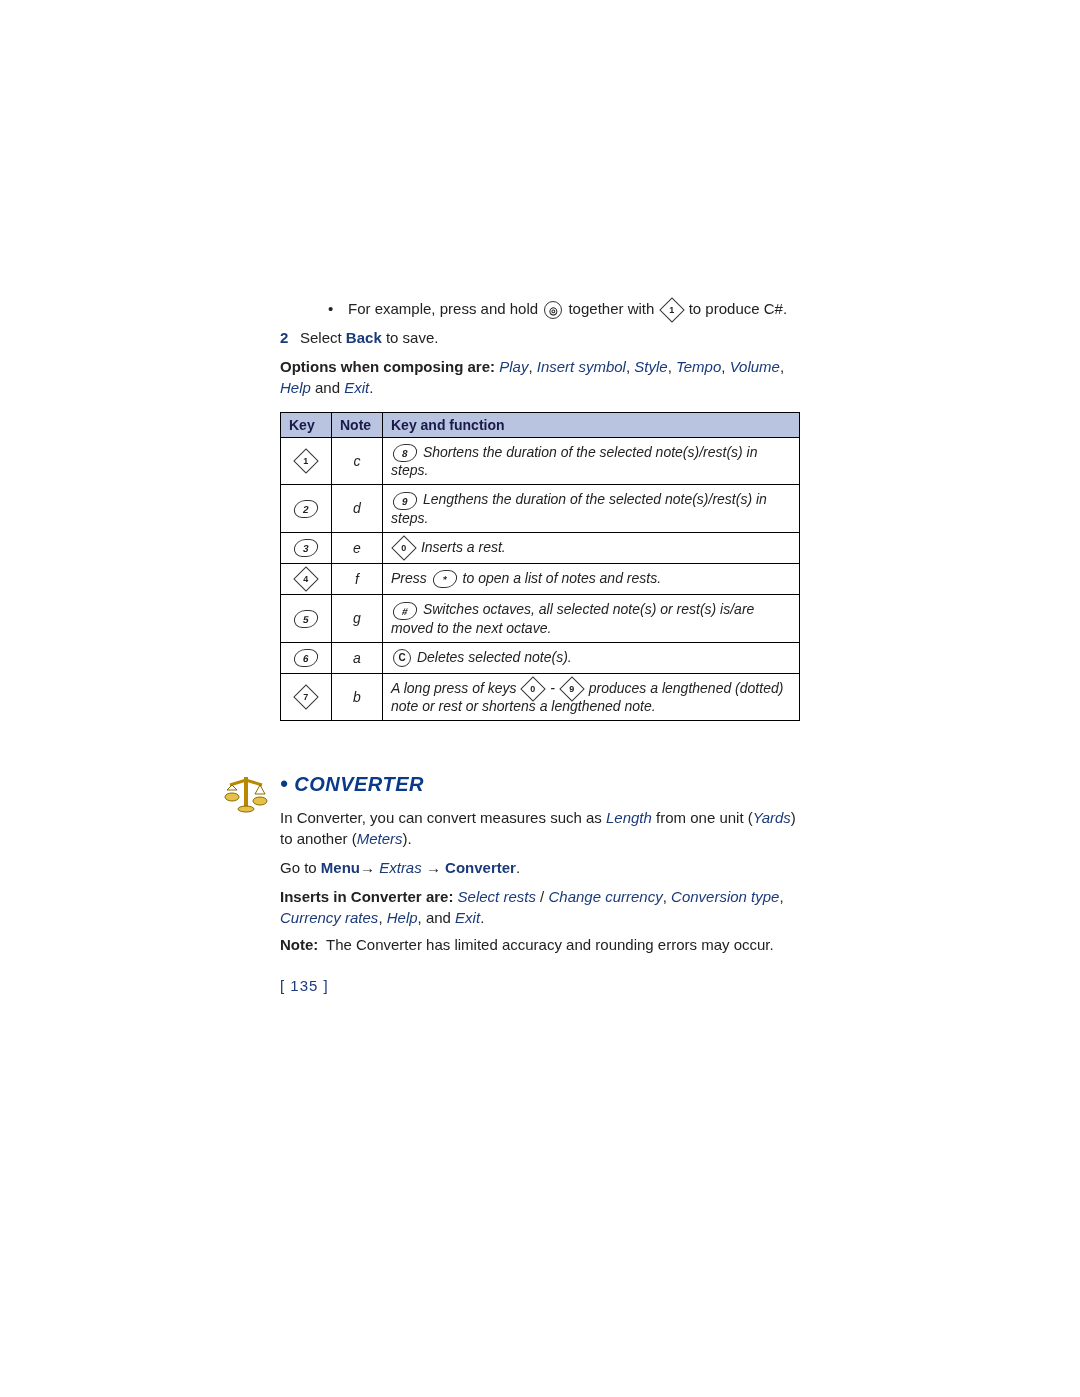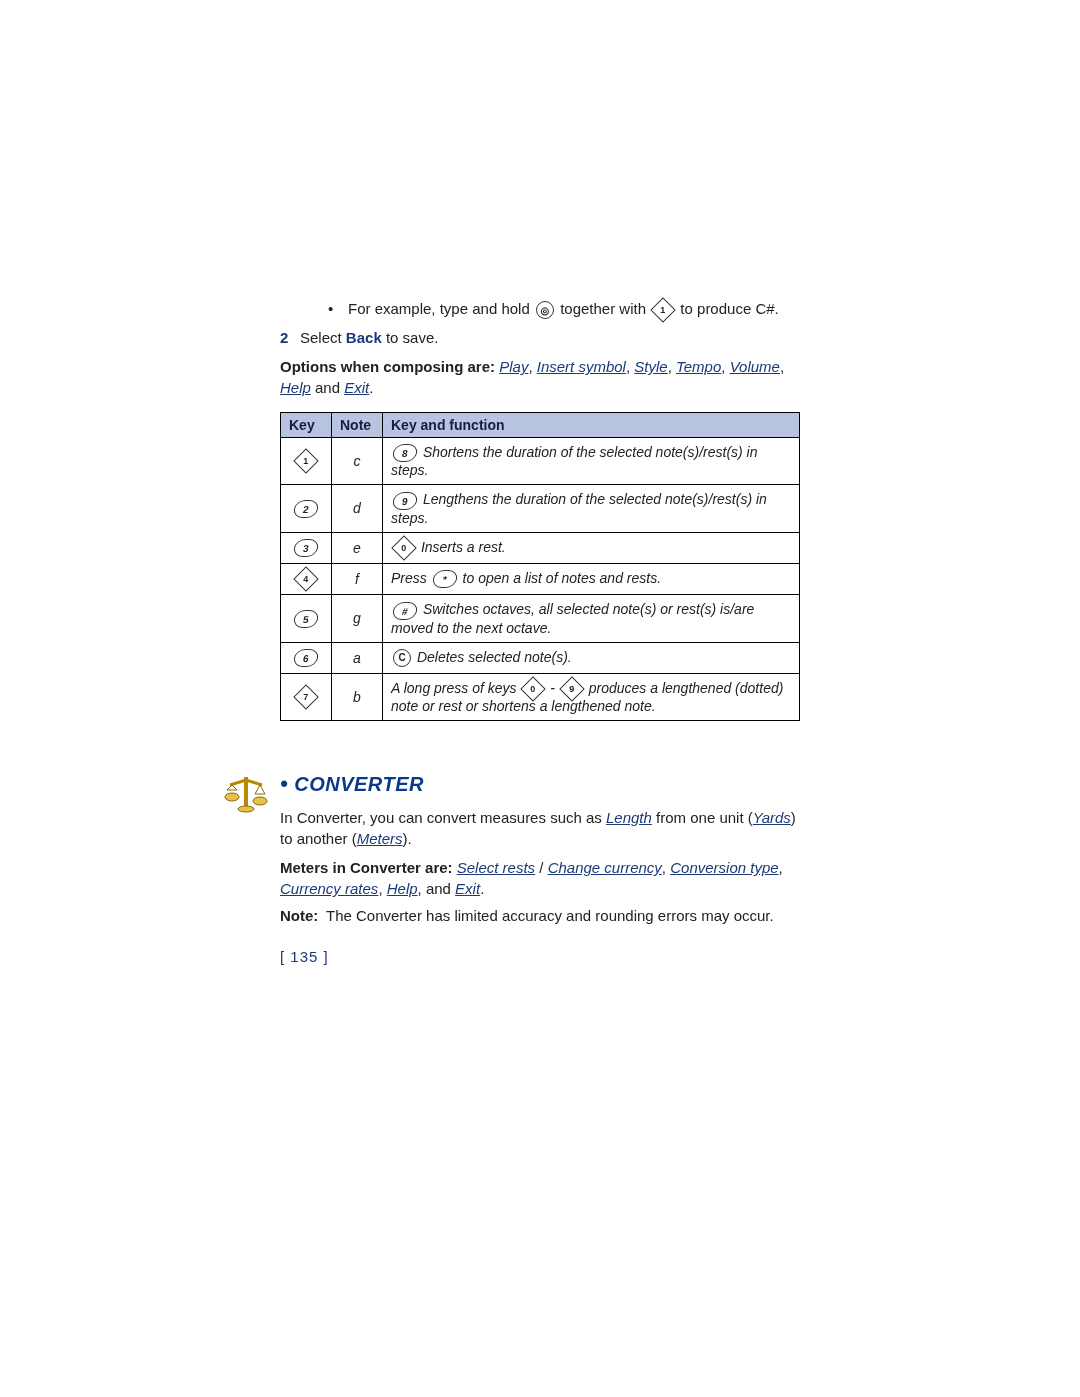--- a/index.html
+++ b/index.html
@@ -35,21 +35,21 @@
     margin-bottom: 8px;
   }
   .num-row .num {
     width: 20px;
     flex: 0 0 20px;
     color: #1a3a7a;
     font-weight: bold;
   }
   .num-row .body { flex: 1; }
   .strong { font-weight: bold; }
-  .link { color: #1a3a7a; font-style: italic; text-decoration: underline; }
+  .link { color: #1a3a7a; font-style: italic; }
   .options-block { margin: 10px 0 14px 0; line-height: 1.4; }
 
   table.keytable {
     border-collapse: collapse;
     width: 100%;
     font-size: 14px;
     padding-left: 44px;
   }
   table.keytable th {
     background: #b8c4e0;
@@ -141,21 +141,21 @@
   .indent { margin-left: 48px; }
 </style>
 </head>
 <body>
 
 <div class="page">
 
   <div class="bullet-row indent">
     <div class="dot">•</div>
     <div class="body">
-      <span>For example, type and hold</span>
+      <span>For example, press and hold</span>
       <span class="key-circle">◎</span>
       <span>together with</span>
       <span class="key-diamond">
           <span>1</span>
         </span>
       <span>to produce C#.</span>
     </div>
   </div>
 
   <div class="num-row" style="margin-top:10px;">
@@ -248,21 +248,27 @@
         <line x1="36" y1="14" x2="31" y2="23" stroke="#8a6a00"></line>
         <line x1="36" y1="14" x2="41" y2="23" stroke="#8a6a00"></line>
         <ellipse cx="22" cy="38" rx="8" ry="3" fill="#e6c14a" stroke="#8a6a00"></ellipse>
       </svg>
     </div>
     <h2><span class="hbullet">•</span><span>CONVERTER</span></h2>
     <p>
       <span>In Converter, you can convert measures such as </span><span class="link">Length</span><span> from one unit (</span><span class="link">Yards</span><span>) to another (</span><span class="link">Meters</span><span>).</span>
     </p>
     <p>
-      <span class="strong">Meters in Converter are:</span>
+      <span>Go to </span><span class="strong" style="color:#1a3a7a;">Menu</span><span>→</span>
+      <span class="link">Extras</span>
+      <span>→</span>
+      <span class="strong" style="color:#1a3a7a;">Converter</span><span>.</span>
+    </p>
+    <p>
+      <span class="strong">Inserts in Converter are:</span>
       <span class="link">Select rests</span><span> / </span><span class="link">Change currency</span>,
       <span class="link">Conversion type</span>,
       <span class="link">Currency rates</span>,
       <span class="link">Help</span><span>, and </span><span class="link">Exit</span><span>.</span>
     </p>
     <div class="note-row">
       <div class="lbl">Note:</div>
       <div class="body">The Converter has limited accuracy and rounding errors may occur.</div>
     </div>
   </div>

